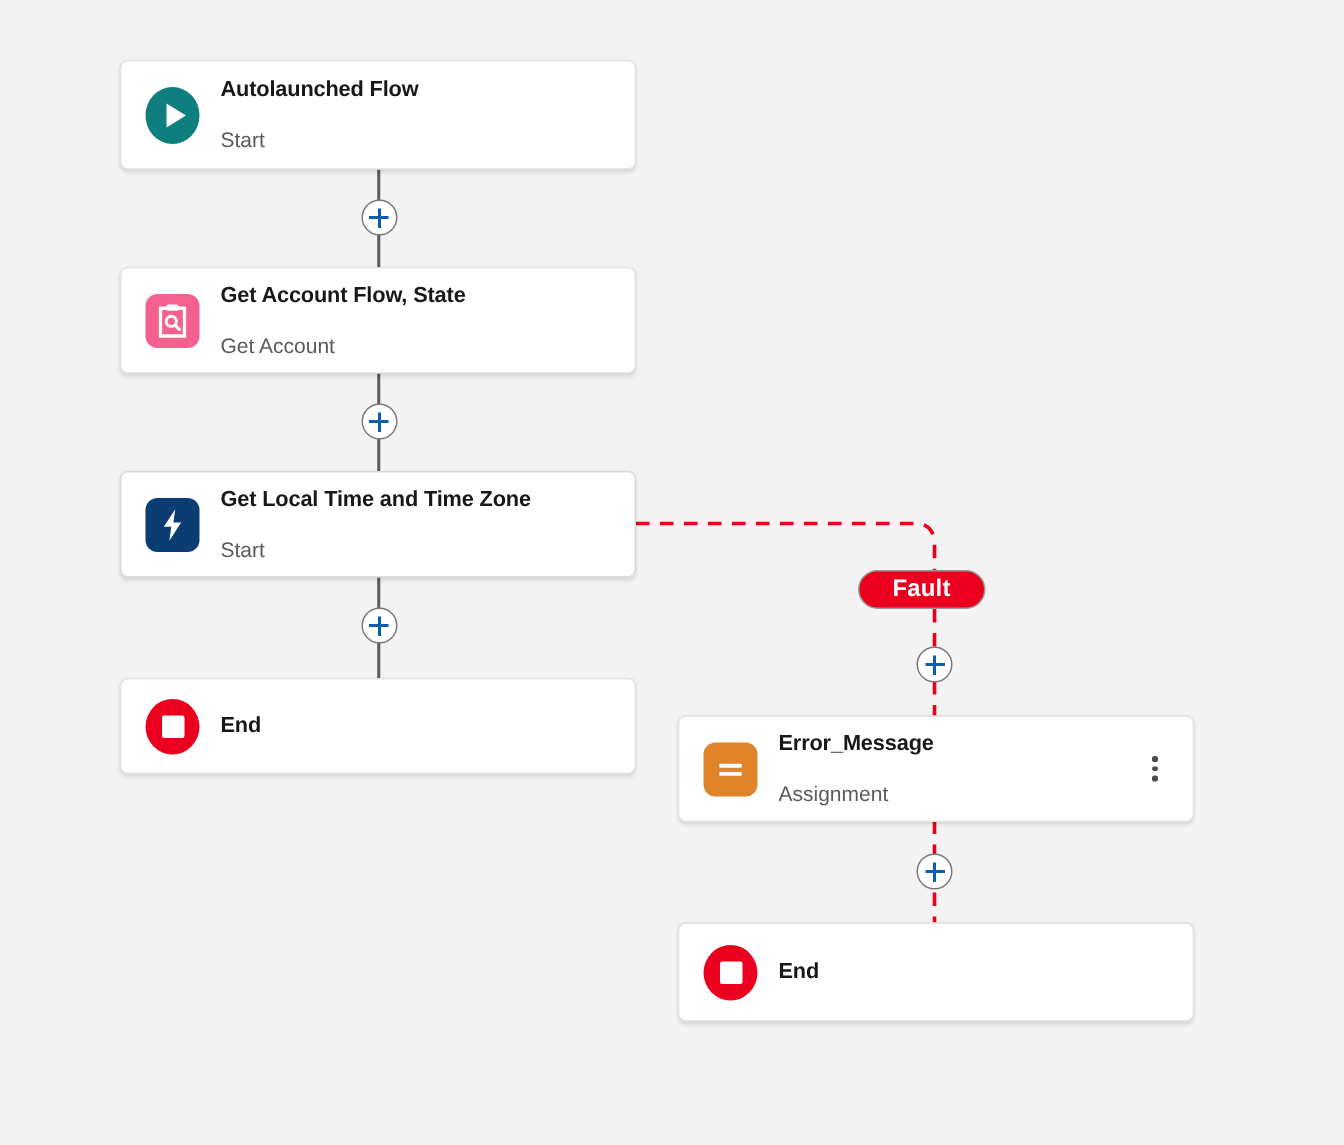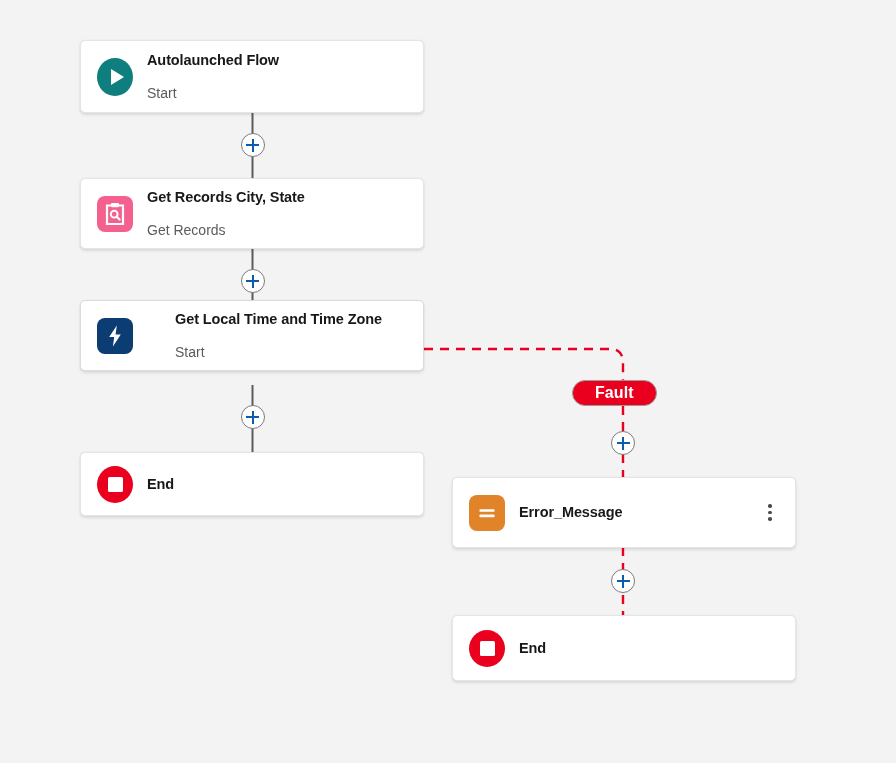--- a/index.html
+++ b/index.html
@@ -220,31 +220,31 @@
       <div class="ic-sq ic-getrecords">
         <svg width="22" height="24" viewBox="0 0 22 24" aria-hidden="true">
           <path d="M3 3.5h16v18.5H3z" fill="none" stroke="#ffffff" stroke-width="2.2" rx="2"></path>
           <rect x="7" y="1" width="8" height="4.2" rx="1.1" fill="#ffffff"></rect>
           <circle cx="10.2" cy="12.2" r="3.4" fill="none" stroke="#ffffff" stroke-width="1.9"></circle>
           <line x1="12.7" y1="14.7" x2="15.6" y2="17.6" stroke="#ffffff" stroke-width="2.1" stroke-linecap="round"></line>
         </svg>
       </div>
     </div>
     <div class="node-text">
-      <div class="node-label">Get Records City, State</div>
-      <div class="node-sublabel">Get Records</div>
+      <div class="node-label">Get Account Flow, State</div>
+      <div class="node-sublabel">Get Account</div>
     </div>
   </div>
 
   <div class="plus-btn" style="left:240.5px; top:269px;">
     <span class="bar-h"></span>
     <span class="bar-v"></span>
   </div>
 
-  <div class="node selected" style="left:80px; top:300px; width:344px; height:71px;gap:28px;">
+  <div class="node selected" style="left:80px; top:314px; width:344px; height:71px;">
     <div class="node-icon">
       <div class="ic-sq ic-action">
         <svg width="18" height="24" viewBox="0 0 18 24" aria-hidden="true">
           <path d="M10.8 1.5 L3.2 13.1 H8.2 L6.9 22.5 L14.8 10.4 H9.6 Z" fill="#ffffff"></path>
         </svg>
       </div>
     </div>
     <div class="node-text">
       <div class="node-label">Get Local Time and Time Zone</div>
       <div class="node-sublabel">Start</div>
@@ -280,20 +280,21 @@
     <div class="node-icon">
       <div class="ic-sq ic-assignment">
         <svg width="22" height="22" viewBox="0 0 22 22" aria-hidden="true">
           <rect x="3.5" y="7.2" width="15" height="2.6" rx="0.6" fill="#ffffff"></rect>
           <rect x="3.5" y="12.6" width="15" height="2.6" rx="0.6" fill="#ffffff"></rect>
         </svg>
       </div>
     </div>
     <div class="node-text">
       <div class="node-label">Error_Message</div>
+      <div class="node-sublabel">Assignment</div>
     </div>
     <div class="node-menu">
       <i></i>
       <i></i>
       <i></i>
     </div>
   </div>
 
   <div class="plus-btn" style="left:611px; top:569px;">
     <span class="bar-h"></span>

